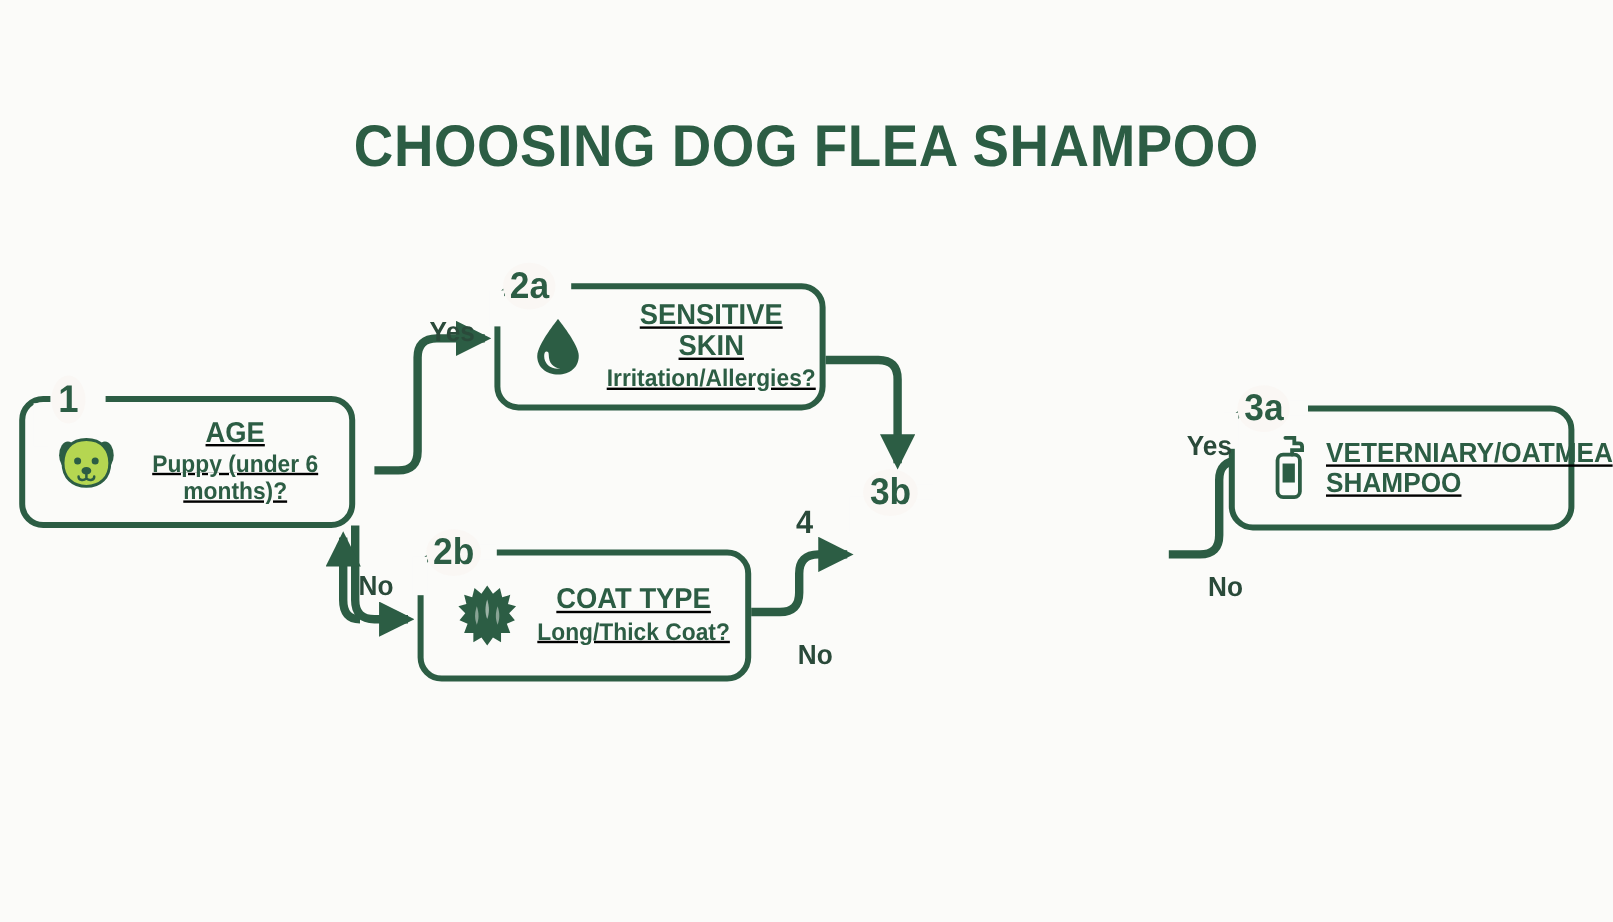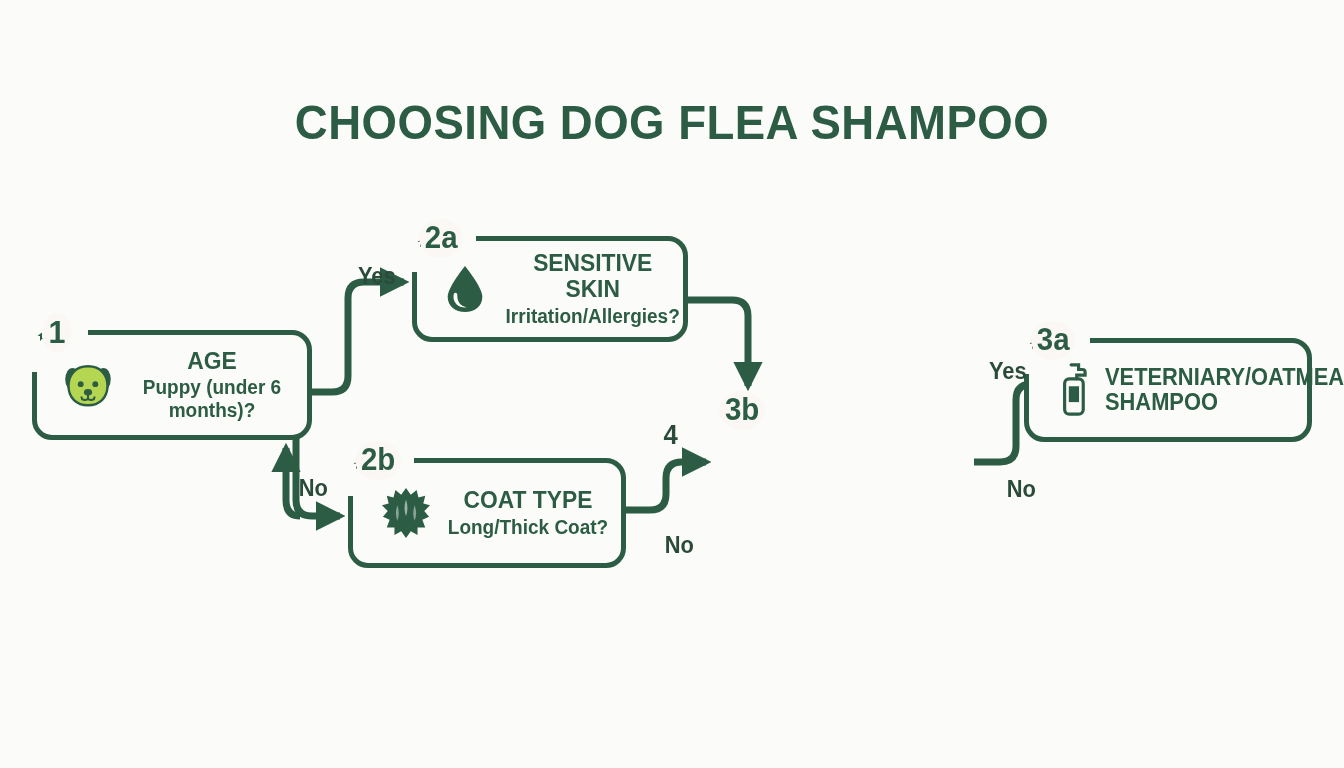--- a/index.html
+++ b/index.html
@@ -54,20 +54,21 @@
   .node .icon-slot {
     flex: 0 0 auto;
     display: flex;
     align-items: center;
     justify-content: center;
   }
   .node .text-slot {
     flex: 1 1 auto;
     text-align: center;
     padding-right: 8px;
+    text-decoration: underline;
   }
   .node .n-title {
     font-family: "Liberation Sans Narrow", "Liberation Sans", sans-serif;
     font-weight: bold;
     color: #2c5d44;
     line-height: 1.08;
     transform: scaleX(0.95);
   }
   .node .n-sub {
     font-family: "Liberation Sans Narrow", "Liberation Sans", sans-serif;
@@ -135,21 +136,21 @@
 
       <path d="M 688 300 H 732 Q 748 300 748 316 V 386" marker-end="url(#arrow)"></path>
 
       <path d="M 626 510 H 650 Q 666 510 666 494 V 478 Q 666 462 682 462 H 706" marker-end="url(#arrow)"></path>
 
       <path d="M 974 462 H 1000 Q 1016 462 1016 446 V 400 Q 1016 384 1032 384 H 1040"></path>
 
     </g>
   </svg>
 
-  <div class="node" style="left:32px; top:330px; width:280px; height:110px;">
+  <div class="node" style="left:16px; top:330px; width:280px; height:110px;">
     <div class="icon-slot" style="width:74px; padding-left:14px;">
       <svg width="52" height="52" viewBox="0 0 64 64">
 
         <ellipse cx="13" cy="25" rx="9" ry="14" fill="#2c5d44"></ellipse>
         <ellipse cx="51" cy="25" rx="9" ry="14" fill="#2c5d44"></ellipse>
 
         <path d="M32 9 C48 9 56 20 56 33 C56 48 46 57 32 57
                  C18 57 8 48 8 33 C8 20 16 9 32 9 Z" fill="#b5d651" stroke="#2c5d44" stroke-width="3"></path>
 
         <circle cx="23" cy="31" r="3.6" fill="#2c5d44"></circle>

